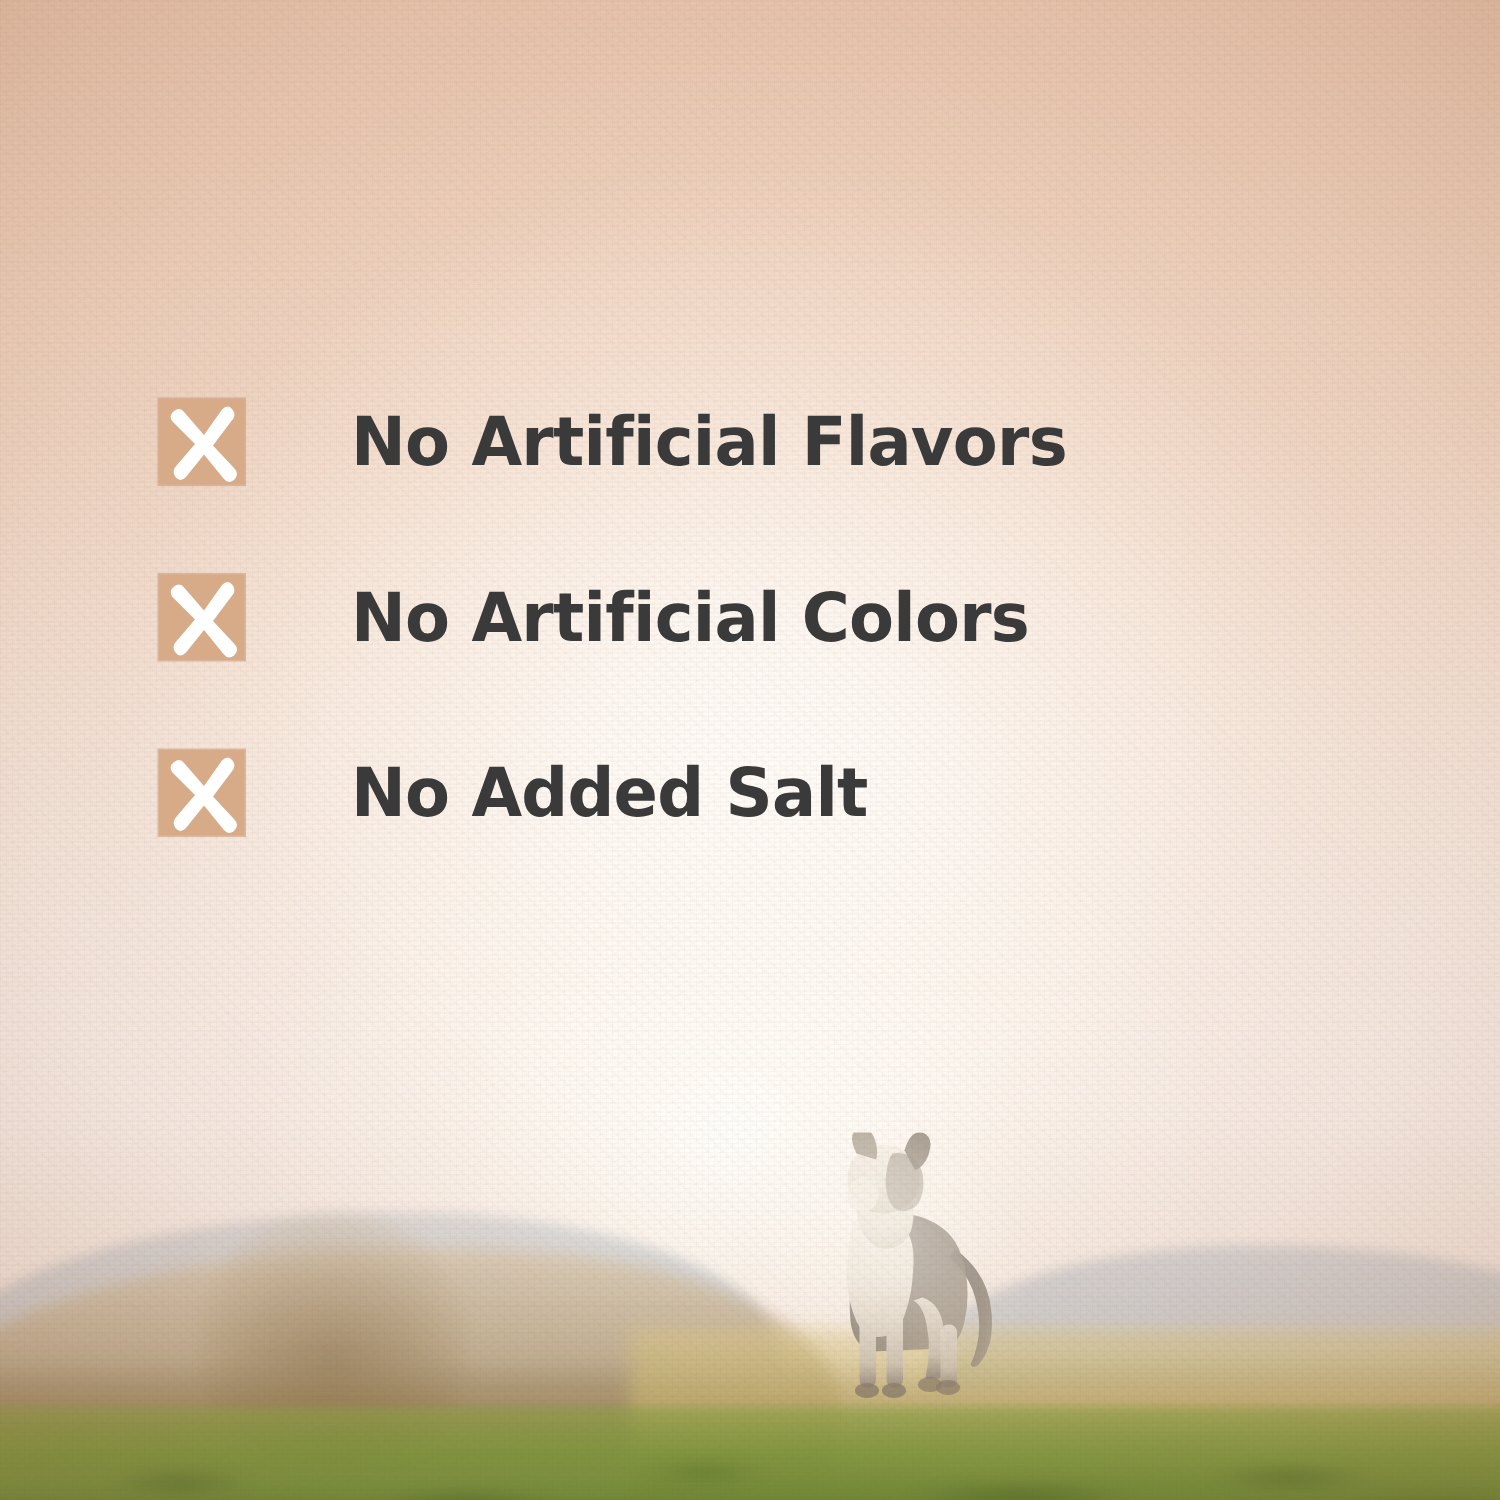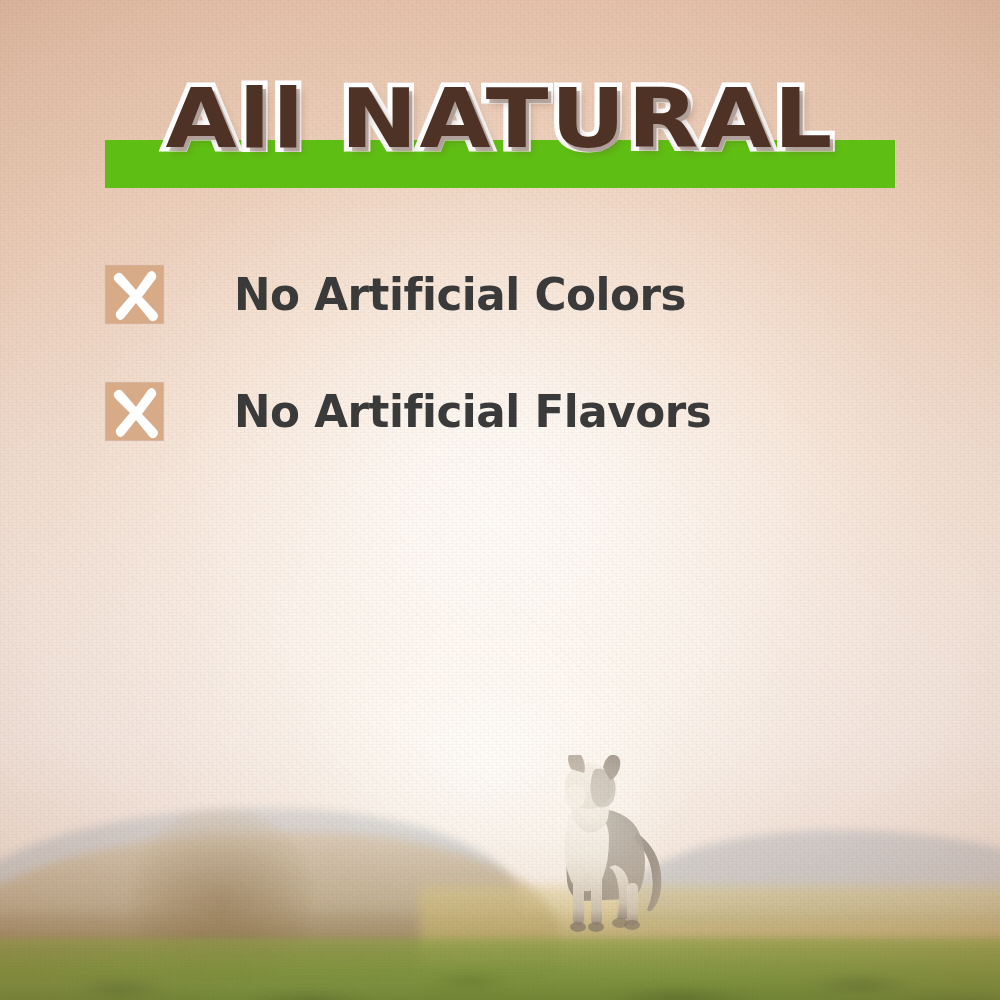--- a/index.html
+++ b/index.html
@@ -353,42 +353,46 @@
       <ellipse cx="63" cy="172" rx="8" ry="5" fill="#8a7f6e" opacity="0.8"></ellipse>
       <ellipse cx="87" cy="168" rx="8" ry="5" fill="#8a7f6e" opacity="0.7"></ellipse>
       <ellipse cx="99" cy="170" rx="8" ry="5" fill="#8a7f6e" opacity="0.7"></ellipse>
     </svg>
   </div>
   <div class="dog-haze"></div>
 
   <div class="layer grain"></div>
   <div class="layer vignette"></div>
 
-  <div class="banner-wrap">
-    <div class="banner-green"></div>
-    <div class="headline">All NATURAL</div>
-  </div>
 
   <div class="list">
+
+    <div class="list-row">
+      <span class="xbox">
+        <svg viewBox="0 0 63 63" xmlns="http://www.w3.org/2000/svg">
+          <path d="M13 11 q4 -3 7 1 L33 27 L45 10 q4 -4 7 0 q3 4 -1 8 L39 34 L53 49 q4 4 0 8 q-4 3 -7 -1 L33 40 L21 55 q-4 4 -7 0 q-3 -4 1 -8 L27 33 L12 18 q-3 -4 1 -7 z" fill="#ffffff"></path>
+        </svg>
+      </span>
+      <span class="row-label">No Artificial Flavors</span>
+    </div>
 
     <div class="list-row">
       <span class="xbox">
         <svg viewBox="0 0 63 63" xmlns="http://www.w3.org/2000/svg">
           <path d="M13 11 q4 -3 7 1 L33 27 L45 10 q4 -4 7 0 q3 4 -1 8 L39 34 L53 49 q4 4 0 8 q-4 3 -7 -1 L33 40 L21 55 q-4 4 -7 0 q-3 -4 1 -8 L27 33 L12 18 q-3 -4 1 -7 z" fill="#ffffff"></path>
         </svg>
       </span>
       <span class="row-label">No Artificial Colors</span>
     </div>
 
+
     <div class="list-row">
       <span class="xbox">
         <svg viewBox="0 0 63 63" xmlns="http://www.w3.org/2000/svg">
           <path d="M13 11 q4 -3 7 1 L33 27 L45 10 q4 -4 7 0 q3 4 -1 8 L39 34 L53 49 q4 4 0 8 q-4 3 -7 -1 L33 40 L21 55 q-4 4 -7 0 q-3 -4 1 -8 L27 33 L12 18 q-3 -4 1 -7 z" fill="#ffffff"></path>
         </svg>
       </span>
-      <span class="row-label">No Artificial Flavors</span>
+      <span class="row-label">No Added Salt</span>
     </div>
 
-
-
   </div>
 
 </div>
 
 </body></html>

